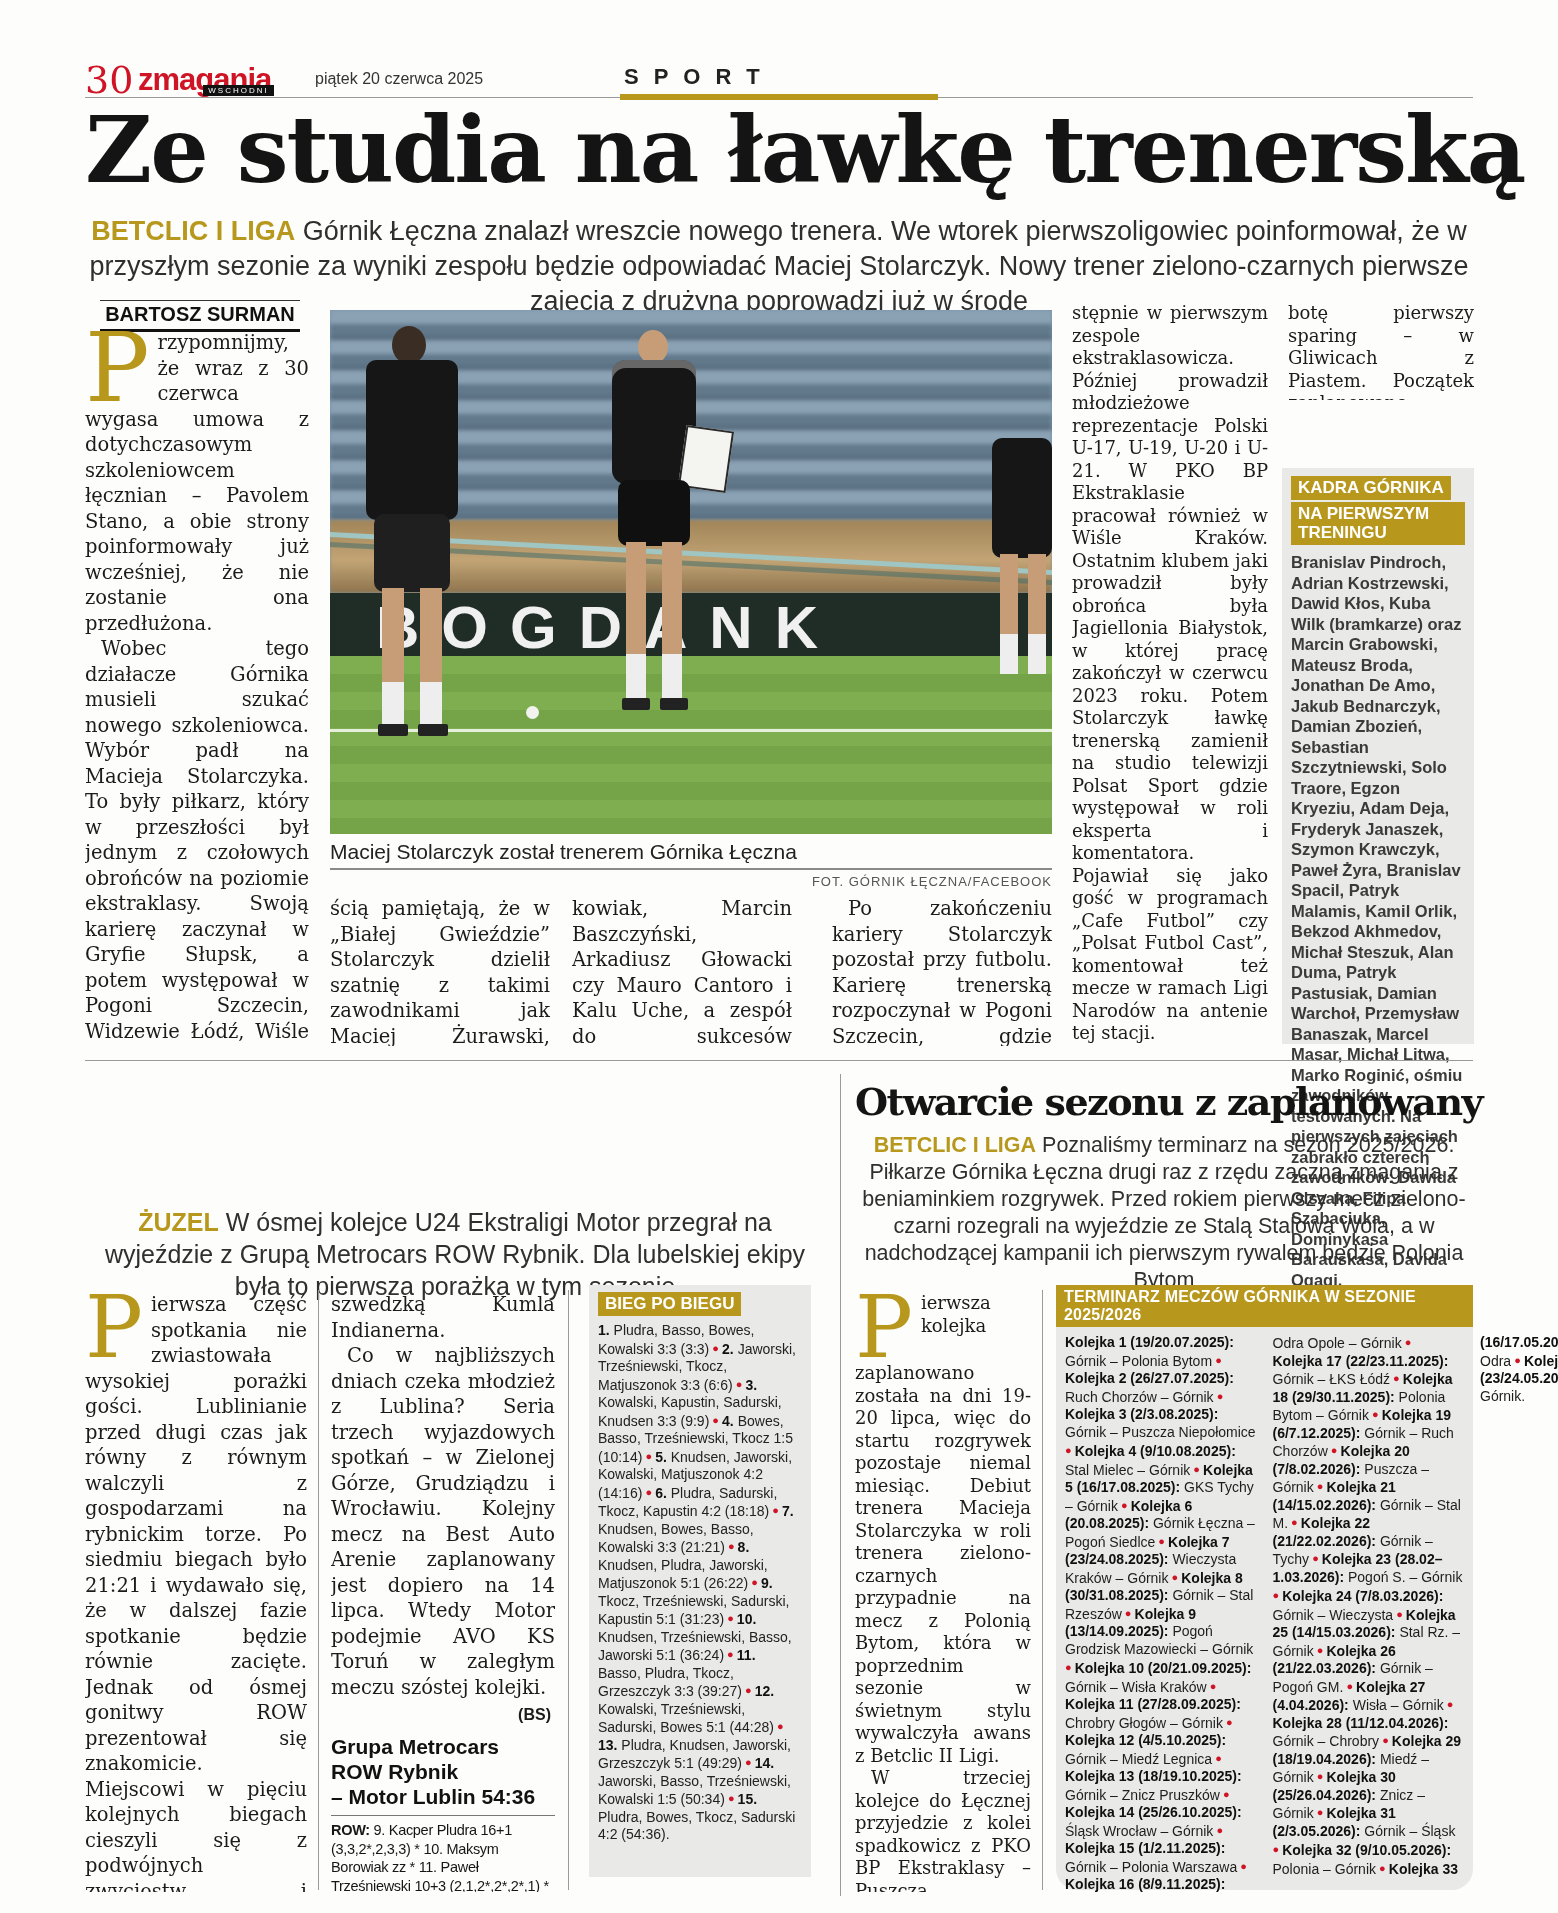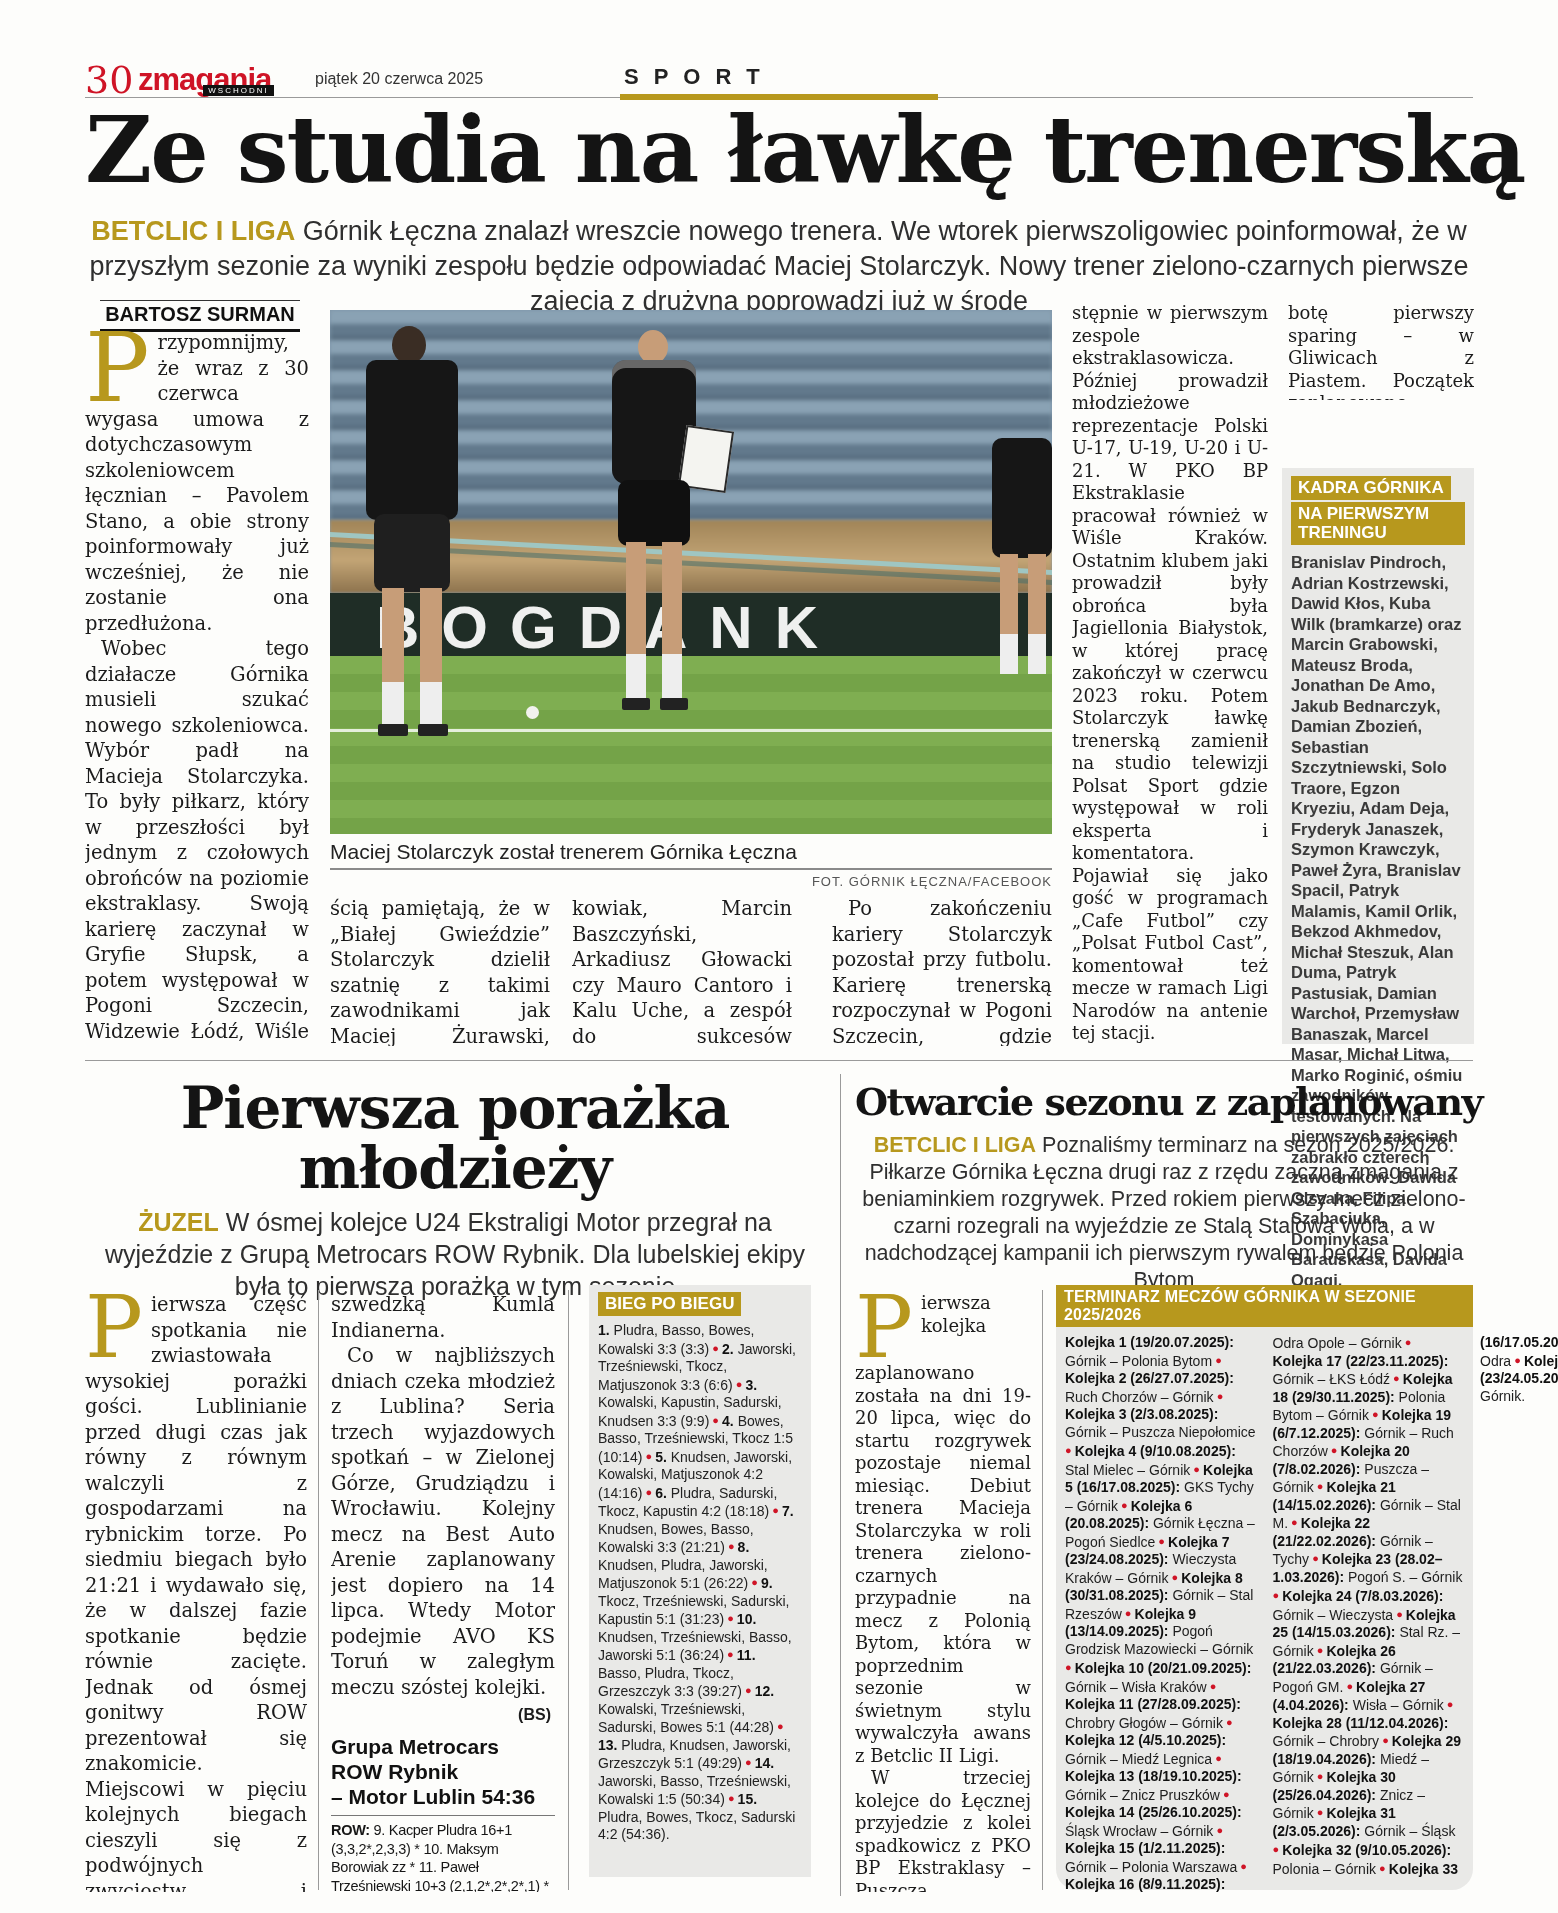--- a/index.html
+++ b/index.html
@@ -178,24 +178,20 @@
 
   <div class="abs graybox" style="left:1282px;top:468px;width:192px;height:576px;padding:8px 9px;box-sizing:border-box;">
     <div><span class="gold-label">KADRA GÓRNIKA</span></div>
     <div style="margin-top:2px;"><span class="gold-label">NA PIERWSZYM TRENINGU</span></div>
     <div class="kadra-body" style="margin-top:7px;">Branislav Pindroch, Adrian Kostrzewski, Dawid Kłos, Kuba Wilk (bramkarze) oraz Marcin Grabowski, Mateusz Broda, Jonathan De Amo, Jakub Bednarczyk, Damian Zbozień, Sebastian Szczytniewski, Solo Traore, Egzon Kryeziu, Adam Deja, Fryderyk Janaszek, Szymon Krawczyk, Paweł Żyra, Branislav Spacil, Patryk Malamis, Kamil Orlik, Bekzod Akhmedov, Michał Steszuk, Alan Duma, Patryk Pastusiak, Damian Warchoł, Przemysław Banaszak, Marcel Masar, Michał Litwa, Marko Roginić, ośmiu zawodników testowanych. Na pierwszych zajęciach zabrakło czterech zawodników: Dawida Olszaka, Filipa Szabaciuka, Dominykasa Barauskasa, Davida Ogagi.</div>
   </div>
 
   <div class="abs head-rule" style="left:85px;top:1060px;width:1388px;"></div>
   <div class="abs vrule" style="left:840px;top:1074px;height:822px;"></div>
 
-  <div class="abs hl-sub hl-left" style="left:95px;top:1078px;width:720px;">
-    <div>Pierwsza porażka</div>
-    <div>młodzieży</div>
-  </div>
   <div class="abs lead-sm" style="left:92px;top:1206px;width:726px;">
     <span class="tag">ŻUZEL</span>
     <span>W ósmej kolejce U24 Ekstraligi Motor przegrał na wyjeździe z Grupą Metrocars ROW Rybnik. Dla lubelskiej ekipy była to pierwsza porażka w tym sezonie</span>
   </div>
 
   <div class="abs vrule" style="left:318px;top:1290px;height:600px;"></div>
   <div class="abs vrule" style="left:568px;top:1290px;height:600px;"></div>
 
   <div class="abs body-serif colbox" style="left:85px;top:1292px;width:222px;height:600px;">
     <p><span class="dropcap dropcap-sm">P</span><span>ierwsza część spotkania nie zwiastowała wysokiej porażki gości. Lublinianie przed długi czas jak równy z równym walczyli z gospodarzami na rybnickim torze. Po siedmiu biegach było 21:21 i wydawało się, że w dalszej fazie spotkanie będzie równie zacięte. Jednak od ósmej gonitwy ROW prezentował się znakomicie. Miejscowi w pięciu kolejnych biegach cieszyli się z podwójnych zwycięstw i „odjechali” swoim rywalom zwyciężając ostatecznie 54:36.</span></p>

